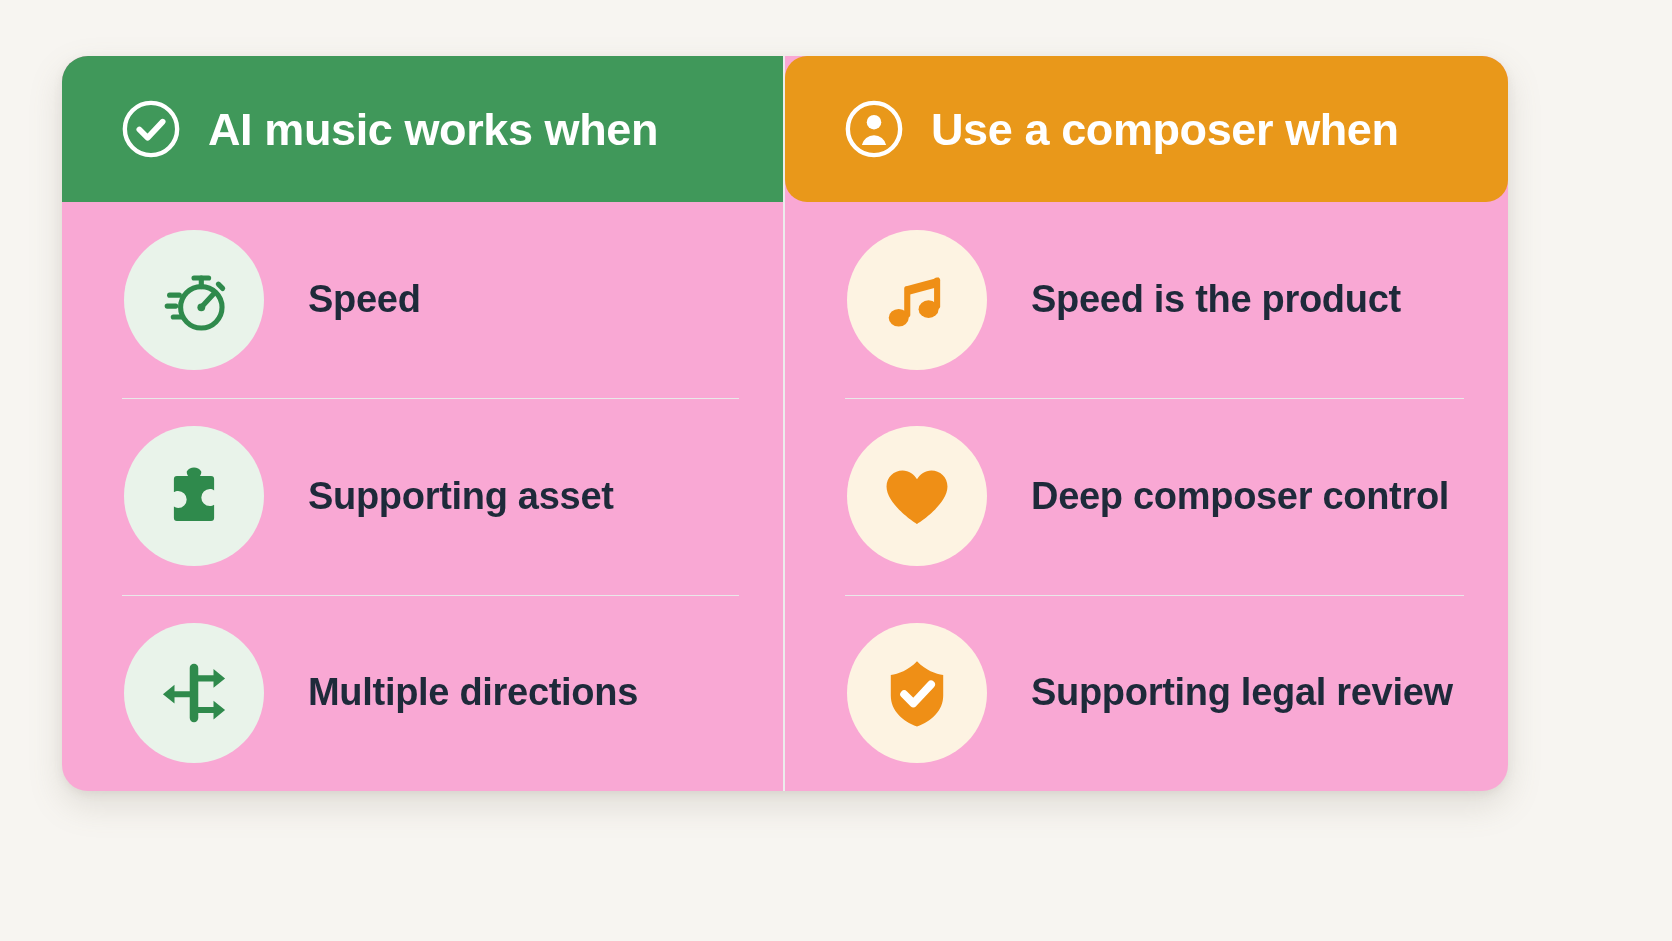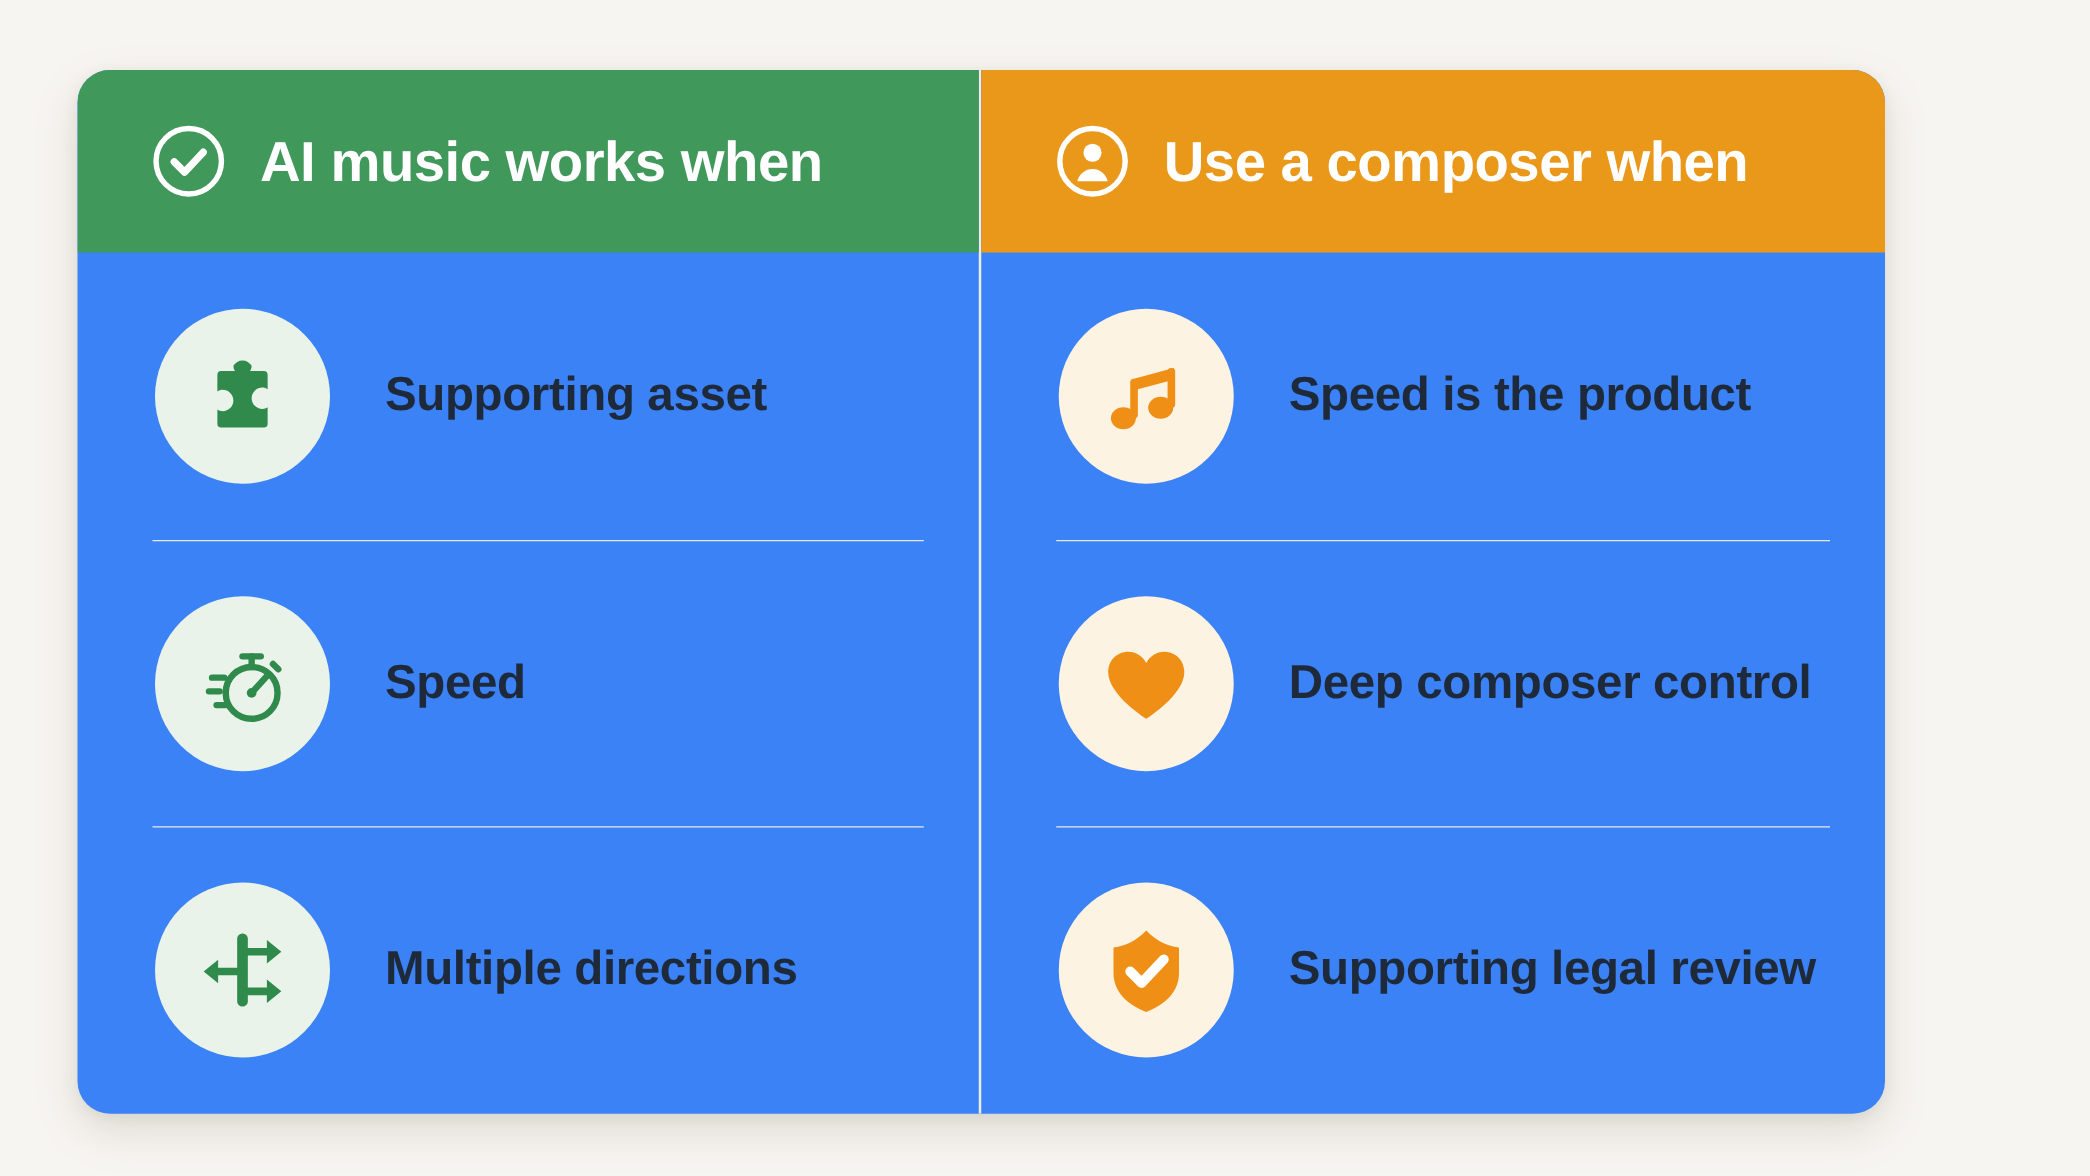--- a/index.html
+++ b/index.html
@@ -16,22 +16,22 @@
     font-family: "Liberation Sans", sans-serif;
     position: relative;
   }
 
   
   .card {
     position: absolute;
     left: 62px;
     top: 56px;
     width: 1446px;
-    height: 835px;
-    background: #3b82f6;
+    height: 735px;
+    background: #f9a8d4;
     border-radius: 26px;
     overflow: hidden;
     box-shadow: 0 14px 34px rgba(120, 110, 95, 0.18),
                 0 3px 10px rgba(120, 110, 95, 0.10);
     display: flex;
     flex-direction: row;
   }
 
   .column {
     width: 50%;
@@ -46,21 +46,21 @@
   
   .col-header {
     height: 146px;
     flex: 0 0 146px;
     display: flex;
     align-items: center;
     padding-left: 58px;
     gap: 26px;
   }
   .col-header.green  { background: #40985a; }
-  .col-header.orange { background: #e9981a; }
+  .col-header.orange { background: #e9981a; border-radius: 22px; }
 
   .col-header .hdr-icon {
     width: 62px;
     height: 62px;
     flex: 0 0 62px;
     display: block;
   }
 
   .col-header .hdr-title {
     color: #ffffff;
@@ -133,29 +133,20 @@
       <span class="hdr-icon">
         <svg viewBox="0 0 64 64" xmlns="http://www.w3.org/2000/svg">
           <circle cx="32" cy="32" r="27" fill="none" stroke="#ffffff" stroke-width="4.5"></circle>
           <path d="M20 32.5 L28.5 41 L44 24.5" fill="none" stroke="#ffffff" stroke-width="6" stroke-linecap="round" stroke-linejoin="round"></path>
         </svg>
       </span>
       <span class="hdr-title">AI music works when</span>
     </div>
 
     <div class="col-body">
-
-      <div class="row">
-        <span class="row-badge green-bg">
-          <svg viewBox="0 0 64 64" xmlns="http://www.w3.org/2000/svg">
-            <path fill="#2f8a4c" d="M26 12a7 7 0 0 1 12 0c0 1.3-.4 2.5-1.1 3.5H46a2.5 2.5 0 0 1 2.5 2.5v9.4c-1-.7-2.2-1.1-3.5-1.1a7 7 0 0 0 0 14c1.3 0 2.5-.4 3.5-1.1V50a2.5 2.5 0 0 1-2.5 2.5H18A2.5 2.5 0 0 1 15.5 50v-9.3c1 .7 2.2 1.1 3.5 1.1a7 7 0 0 0 0-14c-1.3 0-2.5.4-3.5 1.1V18A2.5 2.5 0 0 1 18 15.5h9.1A6 6 0 0 1 26 12z"></path>
-          </svg>
-        </span>
-        <span class="row-label">Supporting asset</span>
-      </div>
 
       <div class="row">
         <span class="row-badge green-bg">
           <svg viewBox="0 0 64 64" xmlns="http://www.w3.org/2000/svg">
             <g fill="none" stroke="#2f8a4c" stroke-width="4.2" stroke-linecap="round" stroke-linejoin="round">
               <circle cx="38" cy="38" r="17"></circle>
               <path d="M38 38 L48 27"></path>
               <path d="M32 14 h12"></path>
               <path d="M38 14 v7"></path>
               <path d="M52 19 l3.5 3.5"></path>
@@ -165,20 +156,29 @@
             </g>
             <circle cx="38" cy="38" r="3.2" fill="#2f8a4c"></circle>
           </svg>
         </span>
         <span class="row-label">Speed</span>
       </div>
 
       <div class="row">
         <span class="row-badge green-bg">
           <svg viewBox="0 0 64 64" xmlns="http://www.w3.org/2000/svg">
+            <path fill="#2f8a4c" d="M26 12a7 7 0 0 1 12 0c0 1.3-.4 2.5-1.1 3.5H46a2.5 2.5 0 0 1 2.5 2.5v9.4c-1-.7-2.2-1.1-3.5-1.1a7 7 0 0 0 0 14c1.3 0 2.5-.4 3.5-1.1V50a2.5 2.5 0 0 1-2.5 2.5H18A2.5 2.5 0 0 1 15.5 50v-9.3c1 .7 2.2 1.1 3.5 1.1a7 7 0 0 0 0-14c-1.3 0-2.5.4-3.5 1.1V18A2.5 2.5 0 0 1 18 15.5h9.1A6 6 0 0 1 26 12z"></path>
+          </svg>
+        </span>
+        <span class="row-label">Supporting asset</span>
+      </div>
+
+      <div class="row">
+        <span class="row-badge green-bg">
+          <svg viewBox="0 0 64 64" xmlns="http://www.w3.org/2000/svg">
             <g fill="#2f8a4c">
               <rect x="28.5" y="8" width="7" height="48" rx="3.4"></rect>
               <path d="M32 17.5h16v-5.2l9.5 7.7L48 27.7v-5.2H32z"></path>
               <path d="M32 43.5h16v-5.2l9.5 7.7L48 53.7v-5.2H32z"></path>
               <path d="M32 30.5H16v-5.2L6.5 33 16 40.7v-5.2h16z"></path>
             </g>
           </svg>
         </span>
         <span class="row-label">Multiple directions</span>
       </div>

